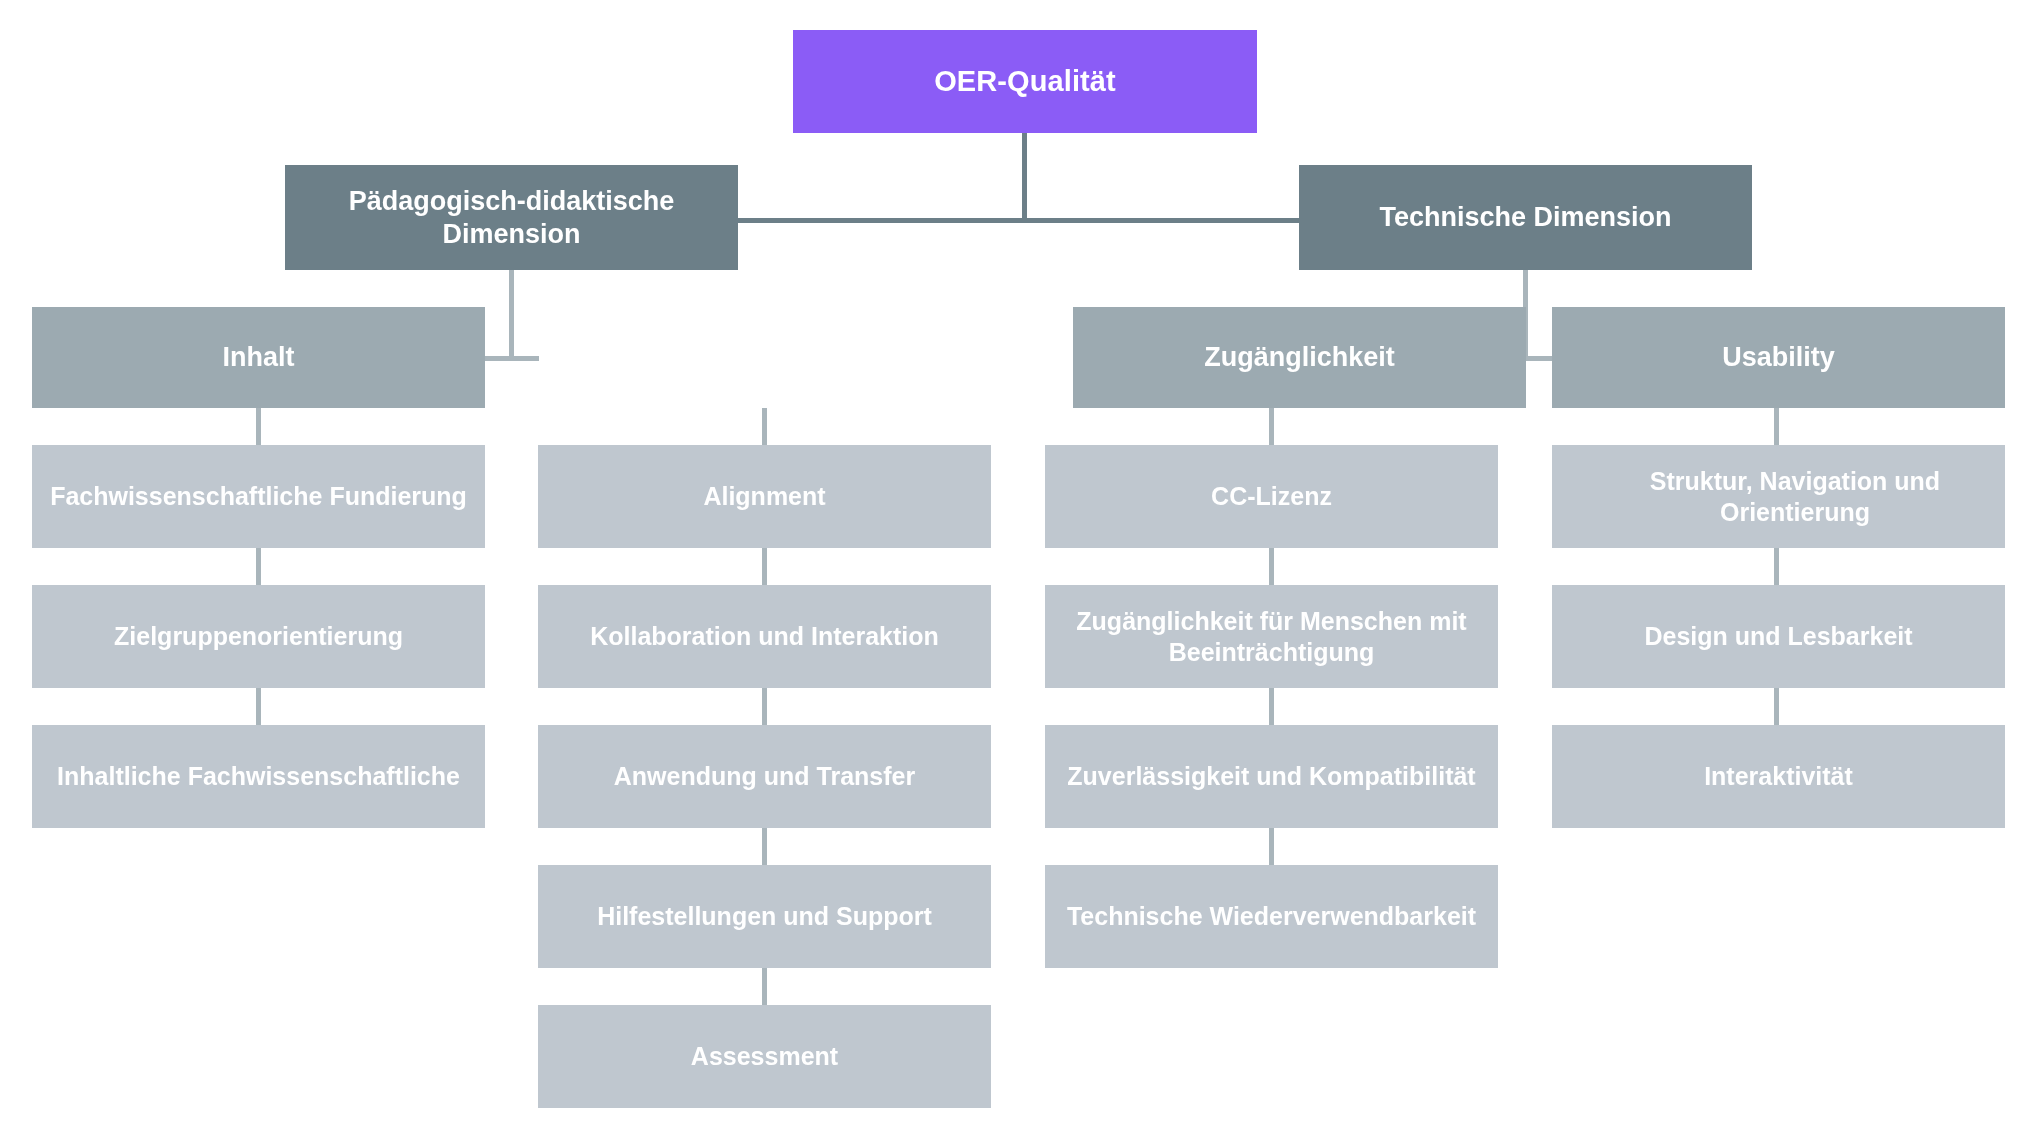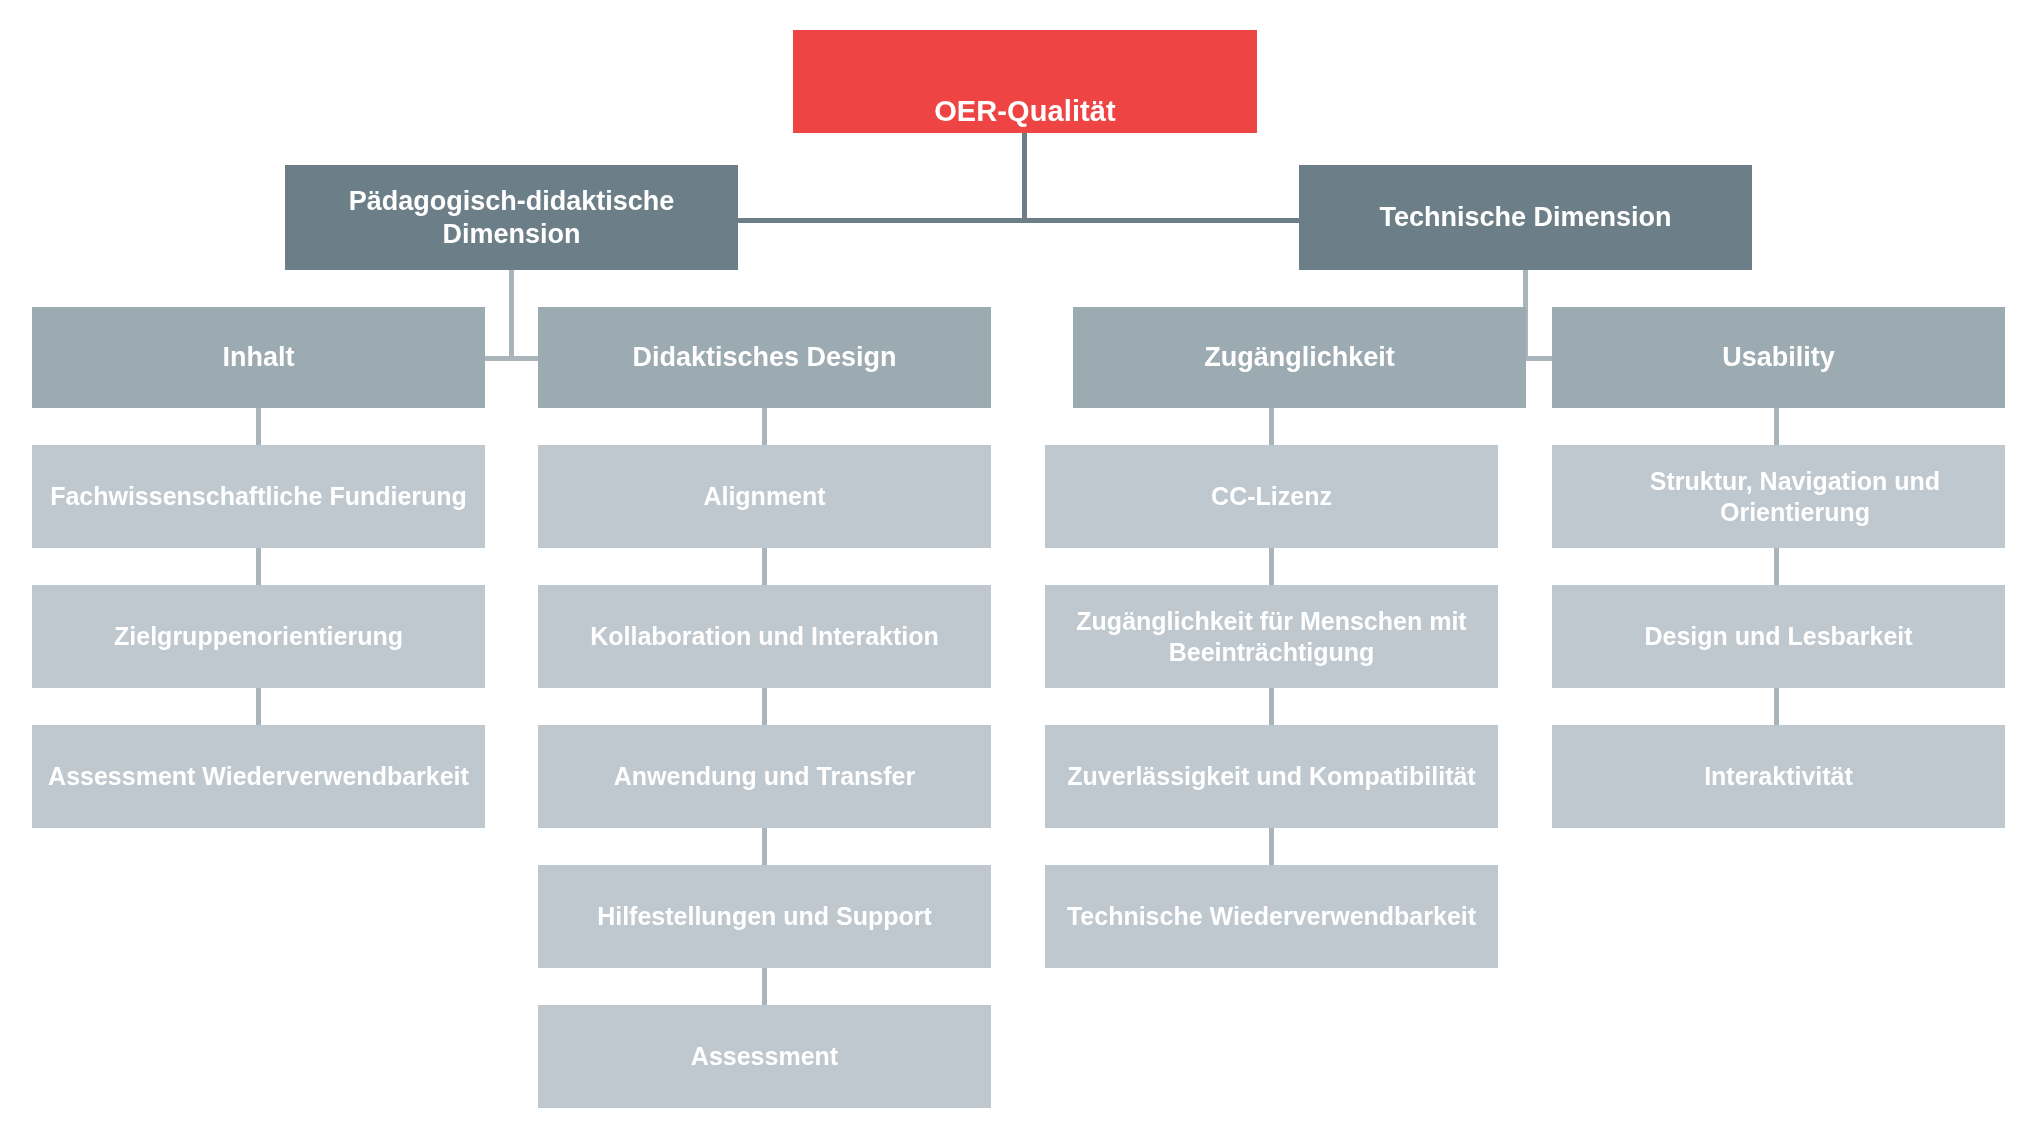--- a/index.html
+++ b/index.html
@@ -29,24 +29,23 @@
     font-weight: bold;
     line-height: 1.22;
     padding: 4px 10px;
     z-index: 3;
   }
   .node .label {
     display: block;
     width: 100%;
   }
   .lvl-root {
-    background: #ef4444;
+    background: #8b5cf6;
     font-size: 29px;
     letter-spacing: 0.1px;
-    align-items: flex-end;
   }
   .lvl-dim {
     background: #6c7f88;
     font-size: 27px;
   }
   .lvl-cat {
     background: #9caab1;
     font-size: 27px;
   }
   .lvl-leaf {
@@ -94,40 +93,37 @@
   </div>
 
   <div class="node lvl-dim" style="left:1299px; top:165px; width:453px; height:105px;">
     <span class="label">Technische Dimension</span>
   </div>
 
   <div class="node lvl-cat" style="left:32px; top:307px; width:453px; height:101px;">
     <span class="label">Inhalt</span>
   </div>
 
-  <div class="node lvl-cat" style="left:538px; top:307px; width:453px; height:101px;">
-    <span class="label">Didaktisches Design</span>
-  </div>
 
   <div class="node lvl-cat" style="left:1045px; top:307px; width:453px; height:101px;margin-left:28px;">
     <span class="label">Zugänglichkeit</span>
   </div>
 
   <div class="node lvl-cat" style="left:1552px; top:307px; width:453px; height:101px;">
     <span class="label">Usability</span>
   </div>
 
   <div class="node lvl-leaf" style="left:32px; top:445px; width:453px; height:103px;">
     <span class="label">Fachwissenschaftliche Fundierung</span>
   </div>
   <div class="node lvl-leaf" style="left:32px; top:585px; width:453px; height:103px;">
     <span class="label">Zielgruppenorientierung</span>
   </div>
   <div class="node lvl-leaf" style="left:32px; top:725px; width:453px; height:103px;">
-    <span class="label">Assessment Wiederverwendbarkeit</span>
+    <span class="label">Inhaltliche Fachwissenschaftliche</span>
   </div>
 
   <div class="node lvl-leaf" style="left:538px; top:445px; width:453px; height:103px;">
     <span class="label">Alignment</span>
   </div>
   <div class="node lvl-leaf" style="left:538px; top:585px; width:453px; height:103px;">
     <span class="label">Kollaboration und Interaktion</span>
   </div>
   <div class="node lvl-leaf" style="left:538px; top:725px; width:453px; height:103px;">
     <span class="label">Anwendung und Transfer</span>

